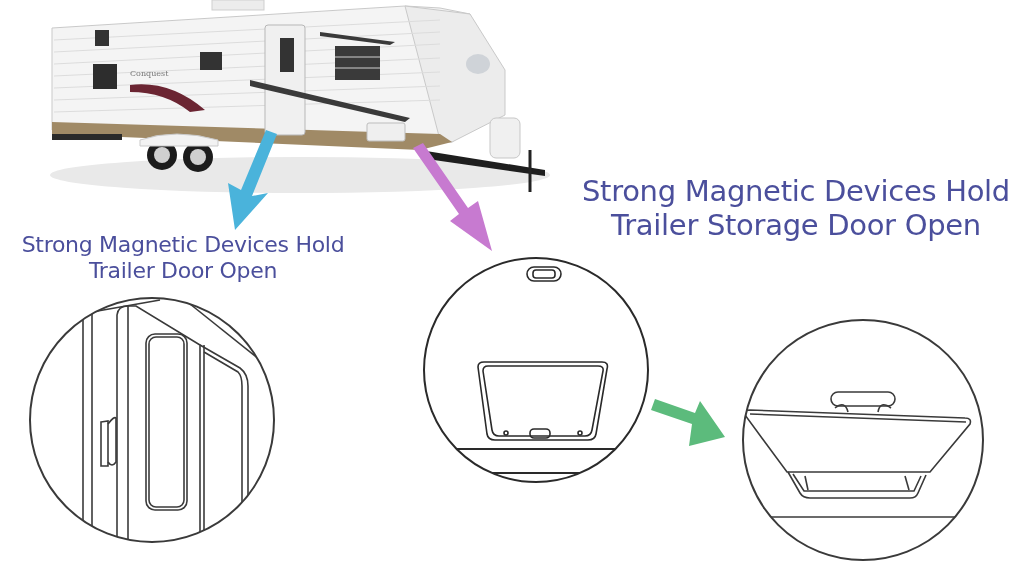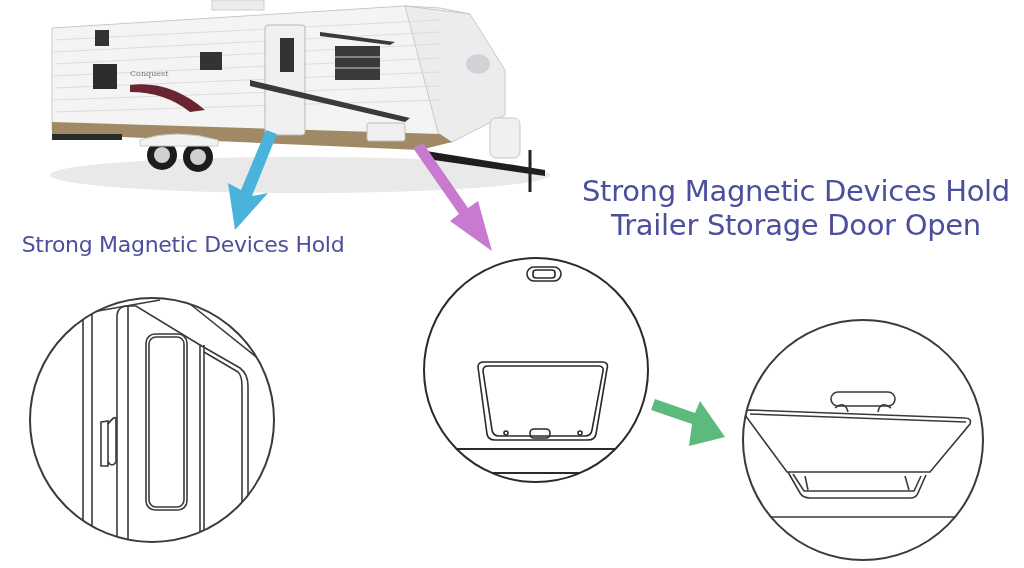--- a/index.html
+++ b/index.html
@@ -70,20 +70,21 @@
 </svg>
 
 <svg width="1024" height="568" viewBox="0 0 1024 568">
   <path d="M266 130 L277 134 L252 196 L268 193 L235 230 L228 183 L241 190 Z" fill="#4ab3db"></path>
   <path d="M413 148 L423 143 L468 208 L478 201 L492 251 L450 221 L459 214 Z" fill="#c77ad0"></path>
   <path d="M651 410 L655 399 L695 413 L700 401 L725 437 L689 446 L692 424 Z" fill="#5cbb7c"></path>
 </svg>
 
 <div class="caption cap-left">
   <span class="cap-line">Strong Magnetic Devices Hold</span>
+  <span class="cap-line">Trailer Door Open</span>
 </div>
 <div class="caption cap-right">
   <span class="cap-line">Strong Magnetic Devices Hold</span>
   <span class="cap-line">Trailer Storage Door Open</span>
 </div>
 
 <svg width="1024" height="568" viewBox="0 0 1024 568">
   <defs>
       <clipPath id="c1">
         <circle cx="152" cy="420" r="122"></circle>

